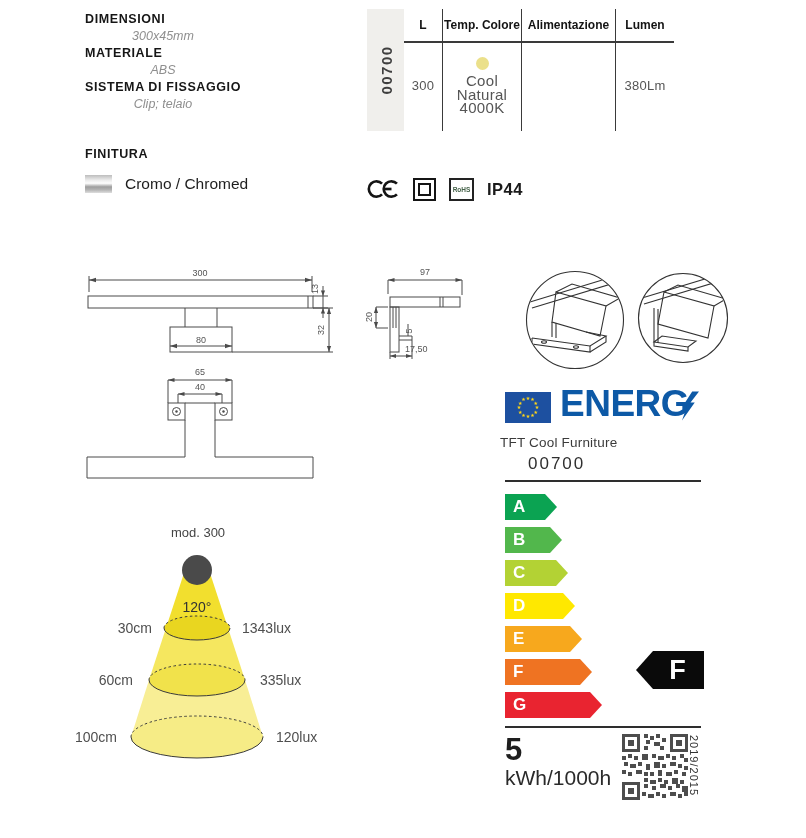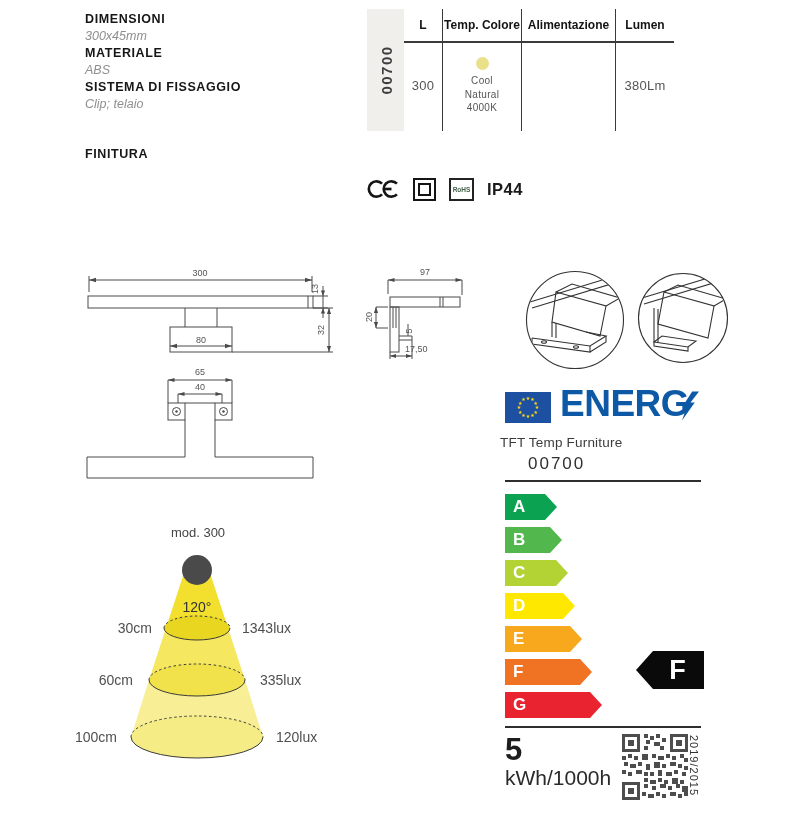--- a/index.html
+++ b/index.html
@@ -2,21 +2,21 @@
 <html><head>
 <meta charset="utf-8">
 <style>
   html,body{margin:0;padding:0;background:#fff;}
   body{width:806px;height:838px;position:relative;overflow:hidden;
        font-family:"Liberation Sans", sans-serif;color:#222;}
 
   
   #specs{position:absolute;left:85px;top:11px;}
   .spec-label{font-size:12.5px;font-weight:700;color:#161616;letter-spacing:.6px;line-height:17px;}
-  .spec-value{font-size:12.5px;font-style:italic;color:#8f8f8f;line-height:17px;}
+  .spec-value{font-size:12.5px;font-style:italic;color:#8f8f8f;line-height:17px;text-align:center;}
 
   
   #finitura{position:absolute;left:85px;top:146px;}
   #finitura .spec-label{margin-bottom:12px;}
   .fin-row{display:flex;align-items:center;}
   .swatch{width:27px;height:18px;
     background:linear-gradient(180deg,#bdbdbd,#ebebeb 28%,#fdfdfd 46%,#9d9d9d 66%,#b3b3b3 82%,#dedede);}
   .fin-value{font-size:15.5px;color:#1e1e1e;margin-left:13px;}
 
   
@@ -28,21 +28,21 @@
   .ptable{display:flex;position:relative;}
   .ptable::after{content:"";position:absolute;left:0;right:0;top:32px;height:2px;background:#3a3a3a;}
   .pcol{display:flex;flex-direction:column;}
   .pcol + .pcol{border-left:1.5px solid #3a3a3a;}
   .w1{width:38px}.w2{width:61px}.w3{width:78px}.w4{width:93px}.w5{width:58px}
   .pth{height:32px;display:flex;align-items:center;justify-content:center;
        font-size:12px;font-weight:700;color:#141414;}
   .ptd{height:90px;display:flex;flex-direction:column;align-items:center;justify-content:center;
        font-size:13px;color:#555;letter-spacing:.3px;text-align:center;line-height:16px;}
   .temp-dot{width:13px;height:13px;border-radius:50%;margin-bottom:4px;}
-  .small-lines{font-size:10px;line-height:13.5px;}
+  .small-lines{font-size:15px;line-height:13.5px;}
 
   
   #certs{position:absolute;left:366px;top:177px;display:flex;align-items:center;gap:13px;}
   .sq-icon{width:19px;height:19px;border:2.5px solid #141414;display:flex;align-items:center;justify-content:center;}
   .sq-icon .inner{width:9px;height:9px;border:2px solid #141414;}
   .rohs-box{width:21px;height:19px;border:2px solid #222;display:flex;align-items:center;justify-content:center;
             font-size:6.5px;font-weight:700;color:#46634a;letter-spacing:0;}
   .ip{font-size:16.5px;font-weight:700;color:#1a1a1a;letter-spacing:.5px;}
 
   
@@ -85,20 +85,24 @@
   <div class="spec-label">DIMENSIONI</div>
   <div class="spec-value">300x45mm</div>
   <div class="spec-label">MATERIALE</div>
   <div class="spec-value">ABS</div>
   <div class="spec-label">SISTEMA DI FISSAGGIO</div>
   <div class="spec-value">Clip; telaio</div>
 </div>
 
 <div id="finitura">
   <div class="spec-label">FINITURA</div>
+  <div class="fin-row">
+    <div class="swatch"></div>
+    <div class="fin-value">Cromo / Chromed</div>
+  </div>
 </div>
 
 <div id="prod-table">
   <div class="code-box">
     <span>00700</span>
   </div>
   <div class="ptable">
     <div class="pcol w1">
       <div class="pth">L</div>
       <div class="ptd">300</div>
@@ -276,21 +280,21 @@
         <text x="15.2" y="21.7">★</text>
       <text x="14" y="17.2">★</text>
         <text x="15.2" y="12.7">★</text>
         <text x="18.5" y="9.4">★</text>
     </g>
   </svg>
   <div id="energ-title">ENERG</div>
   <svg id="bolt" width="17" height="32" viewBox="0 0 20 34">
     <polygon points="12,0 20,0 10,13 15,13 0,34 6,17 1,17" fill="#0d59a6"></polygon>
   </svg>
-  <div id="brand">TFT Temp Furniture</div>
+  <div id="brand">TFT Cool Furniture</div>
   <div id="model">00700</div>
   <div class="eline" style="top:92px"></div>
 
   <div class="eclass e0" style="background: rgb(11, 163, 82);">A</div>
   <div class="eclass e1" style="background: rgb(82, 183, 76);">B</div>
   <div class="eclass e2" style="background: rgb(179, 210, 52);">C</div>
   <div class="eclass e3" style="background: rgb(255, 232, 0);">D</div>
   <div class="eclass e4" style="background: rgb(247, 168, 29);">E</div>
   <div class="eclass e5" style="background: rgb(239, 115, 34);">F</div>
   <div class="eclass e6" style="background: rgb(233, 36, 48);">G</div>

